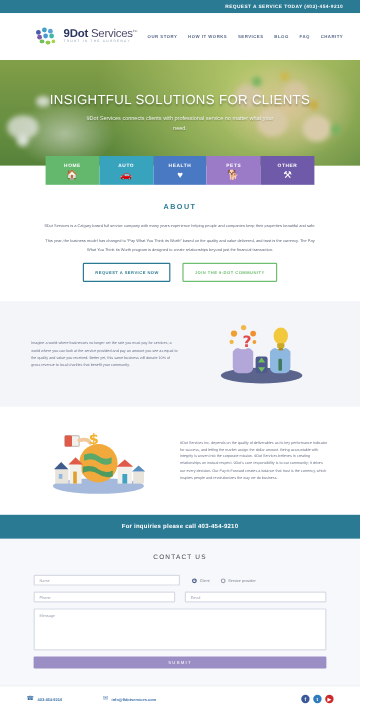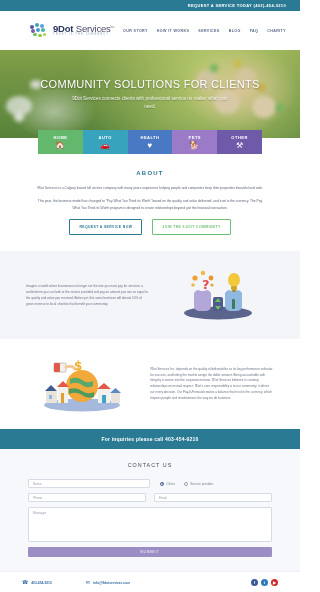--- a/index.html
+++ b/index.html
@@ -185,21 +185,21 @@
     <div class="hero-blob" style="left:214px;top:40px;width:26px;height:24px;background:#f0ddb8;"></div>
     <div class="hero-blob" style="left:236px;top:18px;width:20px;height:18px;background:#ecd9ae;"></div>
     <div class="hero-blob" style="left:252px;top:46px;width:24px;height:22px;background:#f2e0bc;"></div>
     <div class="hero-blob" style="left:210px;top:14px;width:8px;height:8px;background:#7ec46a;"></div>
     <div class="hero-blob" style="left:234px;top:10px;width:7px;height:7px;background:#e8c84a;"></div>
     <div class="hero-blob" style="left:258px;top:34px;width:7px;height:7px;background:#e0b83a;"></div>
     <div class="hero-blob" style="left:276px;top:54px;width:8px;height:8px;background:#7ec46a;"></div>
     <div class="hero-blob" style="left:14px;top:62px;width:10px;height:10px;background:rgba(255,255,255,.9);"></div>
     <div class="hero-overlay"></div>
     <div class="hero-inner">
-      <div class="hero-title">COMMUNITY SOLUTIONS FOR CLIENTS</div>
+      <div class="hero-title">INSIGHTFUL SOLUTIONS FOR CLIENTS</div>
       <div class="hero-sub">9Dot Services connects clients with professional service no matter what your need.</div>
     </div>
   </div>
 
   <div class="tabs">
     <div class="tab" style="background:#63b86e;">
       <span class="tab-label">HOME</span>
       <span class="tab-icon">🏠</span>
     </div>
     <div class="tab" style="background:#38a3bd;">

